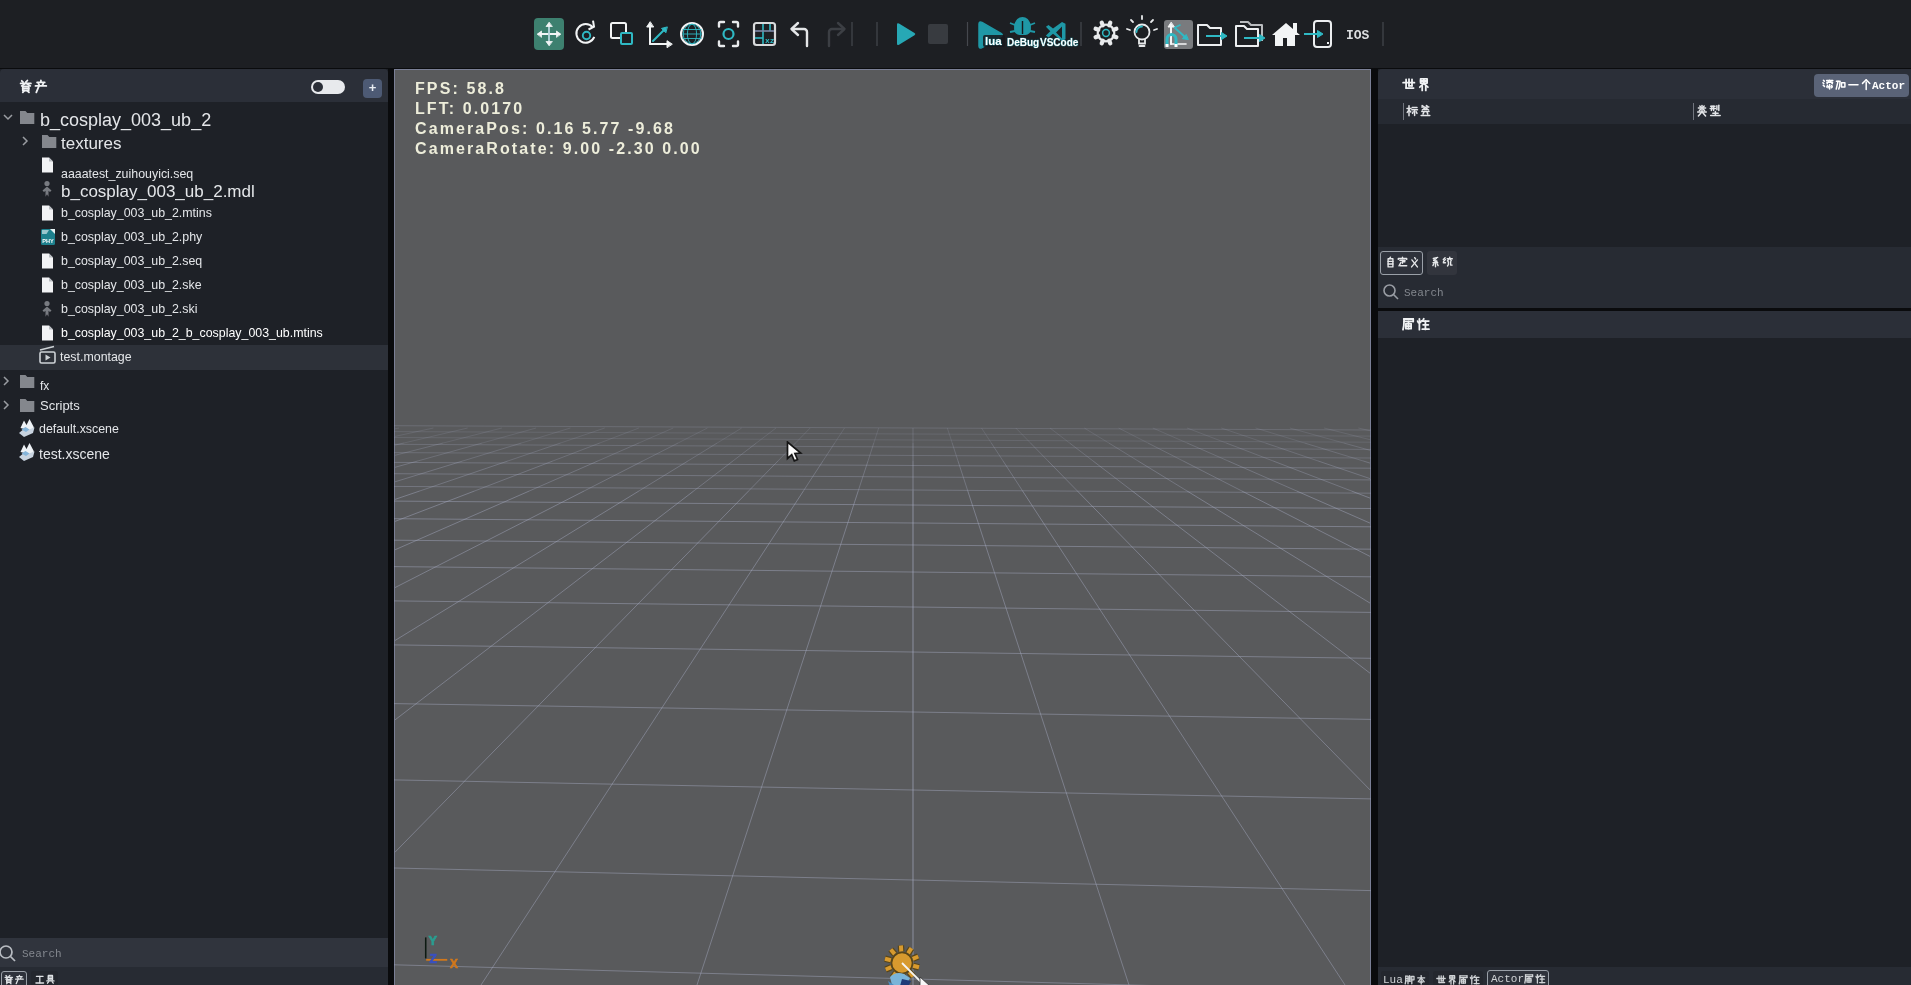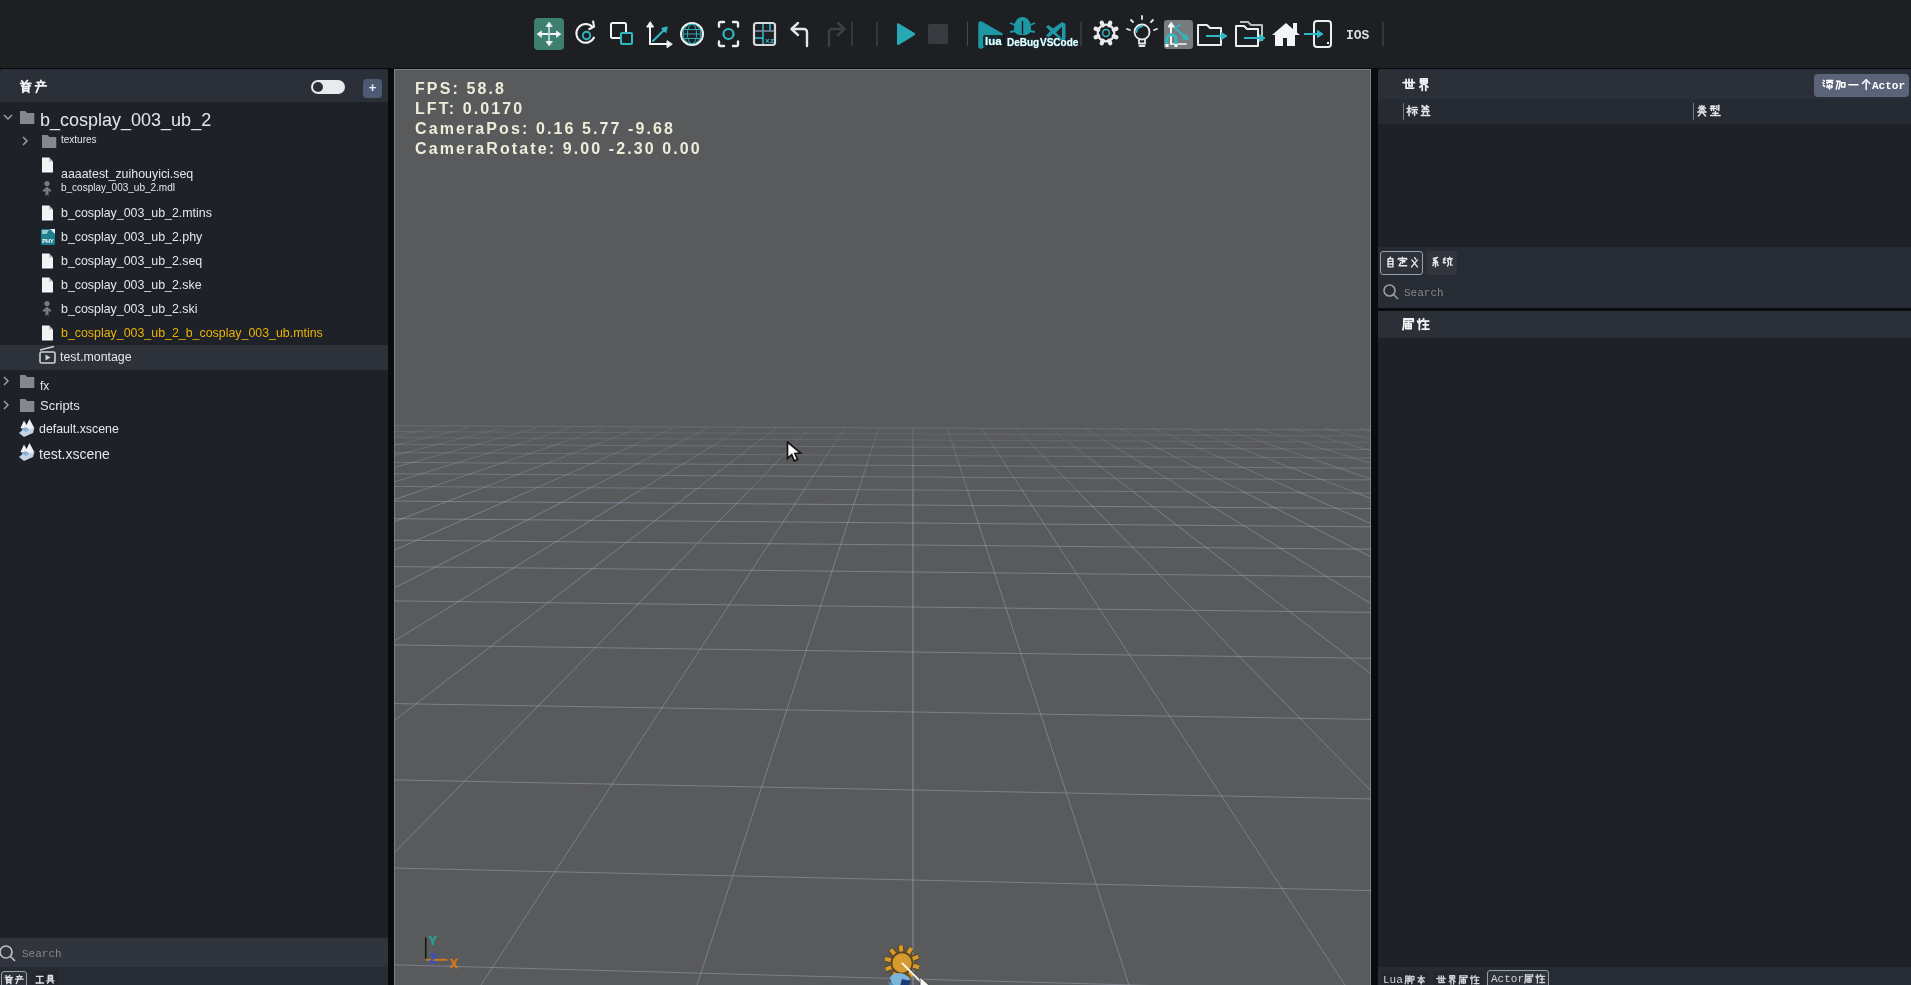--- a/index.html
+++ b/index.html
@@ -159,29 +159,29 @@
     <polyline points="19.4,3.5 20.2,4.9" fill="none" stroke="#f0f2f4" stroke-width="1.8" stroke-linecap="round" stroke-linejoin="round"></polyline>
     <polyline points="24.3,3.5 23.5,4.9" fill="none" stroke="#f0f2f4" stroke-width="1.8" stroke-linecap="round" stroke-linejoin="round"></polyline>
     <polyline points="16.5,5.9 27.3,5.9" fill="none" stroke="#f0f2f4" stroke-width="1.8" stroke-linecap="round" stroke-linejoin="round"></polyline>
     <polyline points="20.0,5.9 17.3,12.4" fill="none" stroke="#f0f2f4" stroke-width="1.8" stroke-linecap="round" stroke-linejoin="round"></polyline>
   </svg>
 <div class="abs" style="left:311px;top:80px;width:34px;height:14px;background:#e8eaed;border-radius:7px"></div>
 <div class="abs" style="left:313px;top:82px;width:10px;height:10px;background:#2b2f38;border-radius:50%"></div>
 <div class="abs" style="left:363px;top:79px;width:19px;height:19px;background:#4d5a74;border-radius:4px;color:#e8ecf2;font-size:13px;font-weight:bold;text-align:center;line-height:18px">+</div>
 <div class="abs" style="left:0;top:345px;width:388px;height:25px;background:#2d3139"></div>
 <div class="txt" style="left:40px;top:111px;font-size:18px;color:#e4e6e9">b_cosplay_003_ub_2</div>
-<div class="txt" style="left:61px;top:135px;font-size:10px;color:#e4e6e9">textures</div>
+<div class="txt" style="left:61px;top:135px;font-size:17px;color:#e4e6e9">textures</div>
 <div class="txt" style="left:61px;top:168px;font-size:12.4px;color:#e4e6e9">aaaatest_zuihouyici.seq</div>
-<div class="txt" style="left:61px;top:183px;font-size:10px;color:#e4e6e9">b_cosplay_003_ub_2.mdl</div>
+<div class="txt" style="left:61px;top:183px;font-size:17px;color:#e4e6e9">b_cosplay_003_ub_2.mdl</div>
 <div class="txt" style="left:61px;top:207px;font-size:12.4px;color:#e4e6e9">b_cosplay_003_ub_2.mtins</div>
 <div class="txt" style="left:61px;top:231px;font-size:12.4px;color:#e4e6e9">b_cosplay_003_ub_2.phy</div>
 <div class="txt" style="left:61px;top:255px;font-size:12.4px;color:#e4e6e9">b_cosplay_003_ub_2.seq</div>
 <div class="txt" style="left:61px;top:279px;font-size:12.4px;color:#e4e6e9">b_cosplay_003_ub_2.ske</div>
 <div class="txt" style="left:61px;top:303px;font-size:12.4px;color:#e4e6e9">b_cosplay_003_ub_2.ski</div>
-<div class="txt" style="left:61px;top:327px;font-size:12.4px;color:#eab308">b_cosplay_003_ub_2_b_cosplay_003_ub.mtins</div>
+<div class="txt" style="left:61px;top:327px;font-size:12.4px;color:#ffffff">b_cosplay_003_ub_2_b_cosplay_003_ub.mtins</div>
 <div class="txt" style="left:60px;top:351px;font-size:12.4px;color:#e4e6e9">test.montage</div>
 <div class="txt" style="left:40px;top:380px;font-size:12px;color:#e4e6e9">fx</div>
 <div class="txt" style="left:40px;top:399px;font-size:13px;color:#e4e6e9">Scripts</div>
 <div class="txt" style="left:39px;top:423px;font-size:12.4px;color:#e4e6e9">default.xscene</div>
 <div class="txt" style="left:39px;top:447px;font-size:14px;color:#e4e6e9">test.xscene</div>
 <svg class="abs" style="left:0;top:0" width="388" height="985" viewBox="0 0 388 985">
     <polyline points="4,115 8,119 12,115" fill="none" stroke="#9a9da2" stroke-width="1.5"></polyline>
     <path d="M20,111 h5.5 l1.8,2 h7 v11 h-14.3 z" fill="#84878d"></path>
     <polyline points="23,137 27,141 23,145" fill="none" stroke="#9a9da2" stroke-width="1.5"></polyline>
     <path d="M42,135 h5.5 l1.8,2 h7 v11 h-14.3 z" fill="#84878d"></path>

